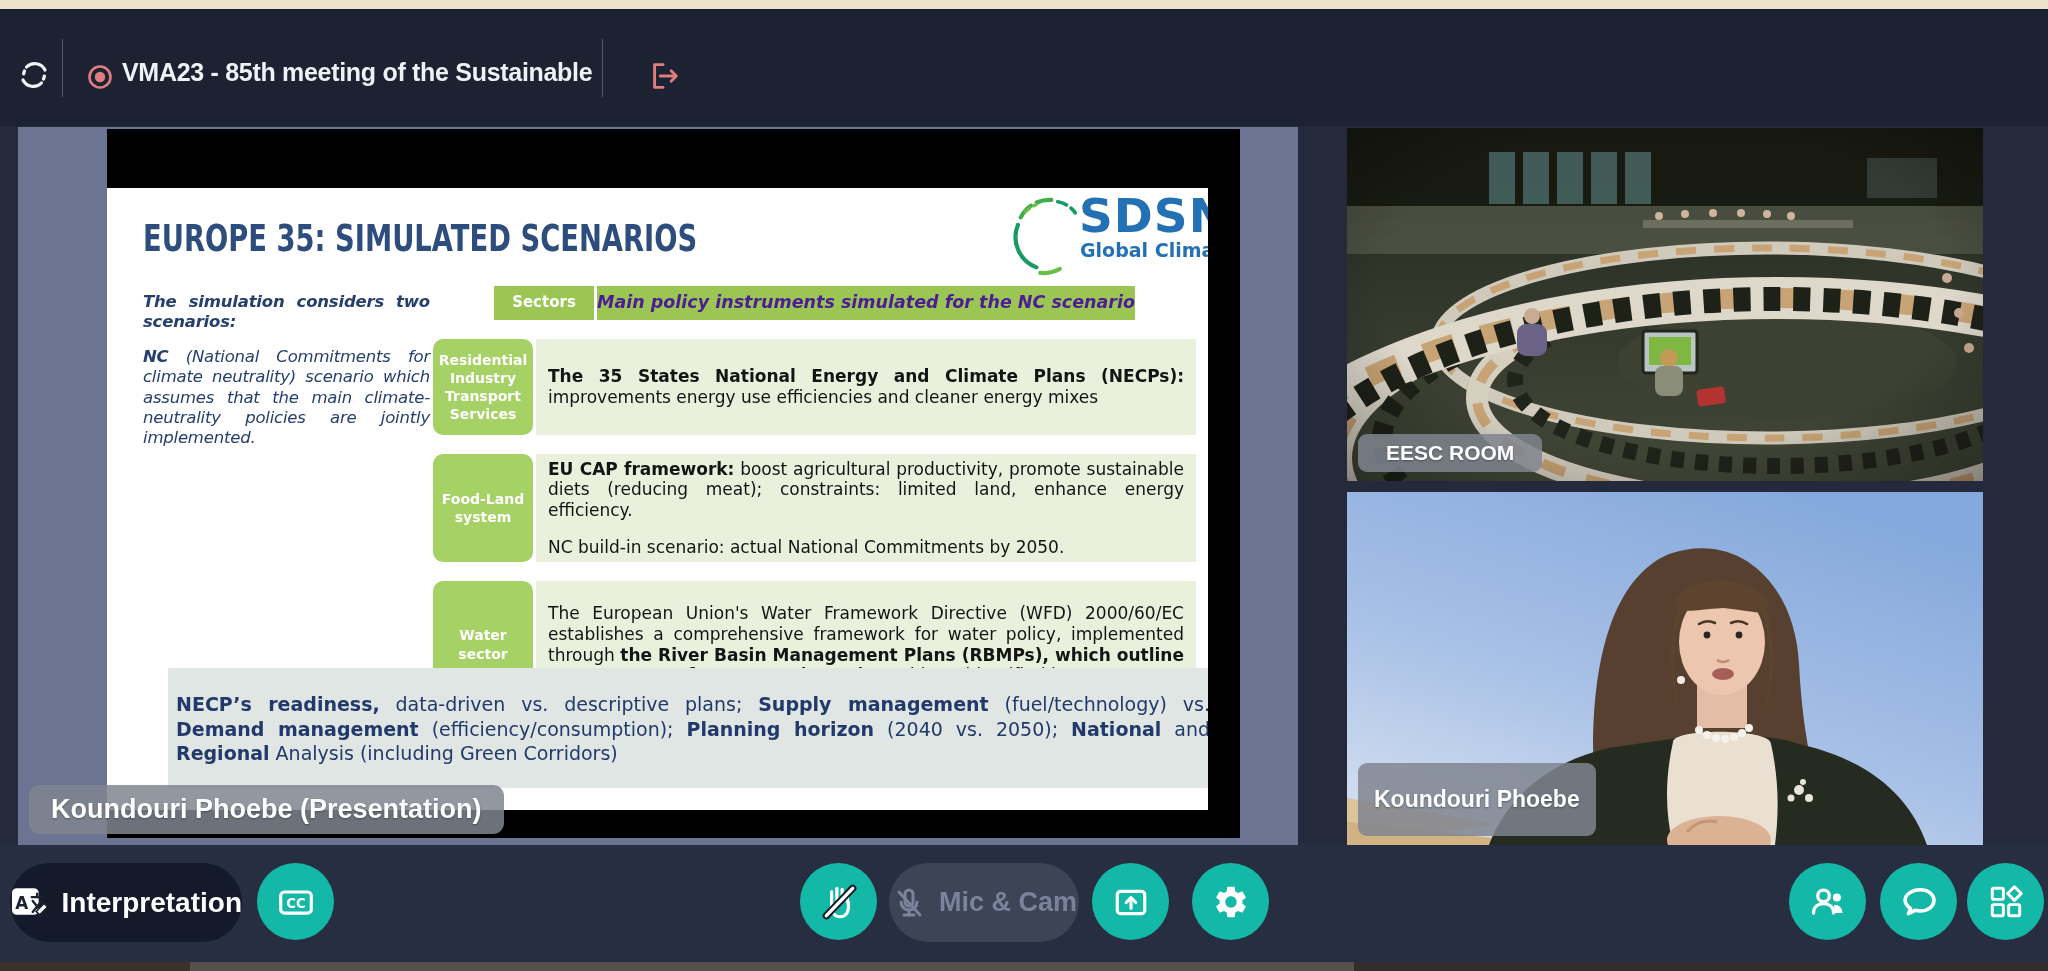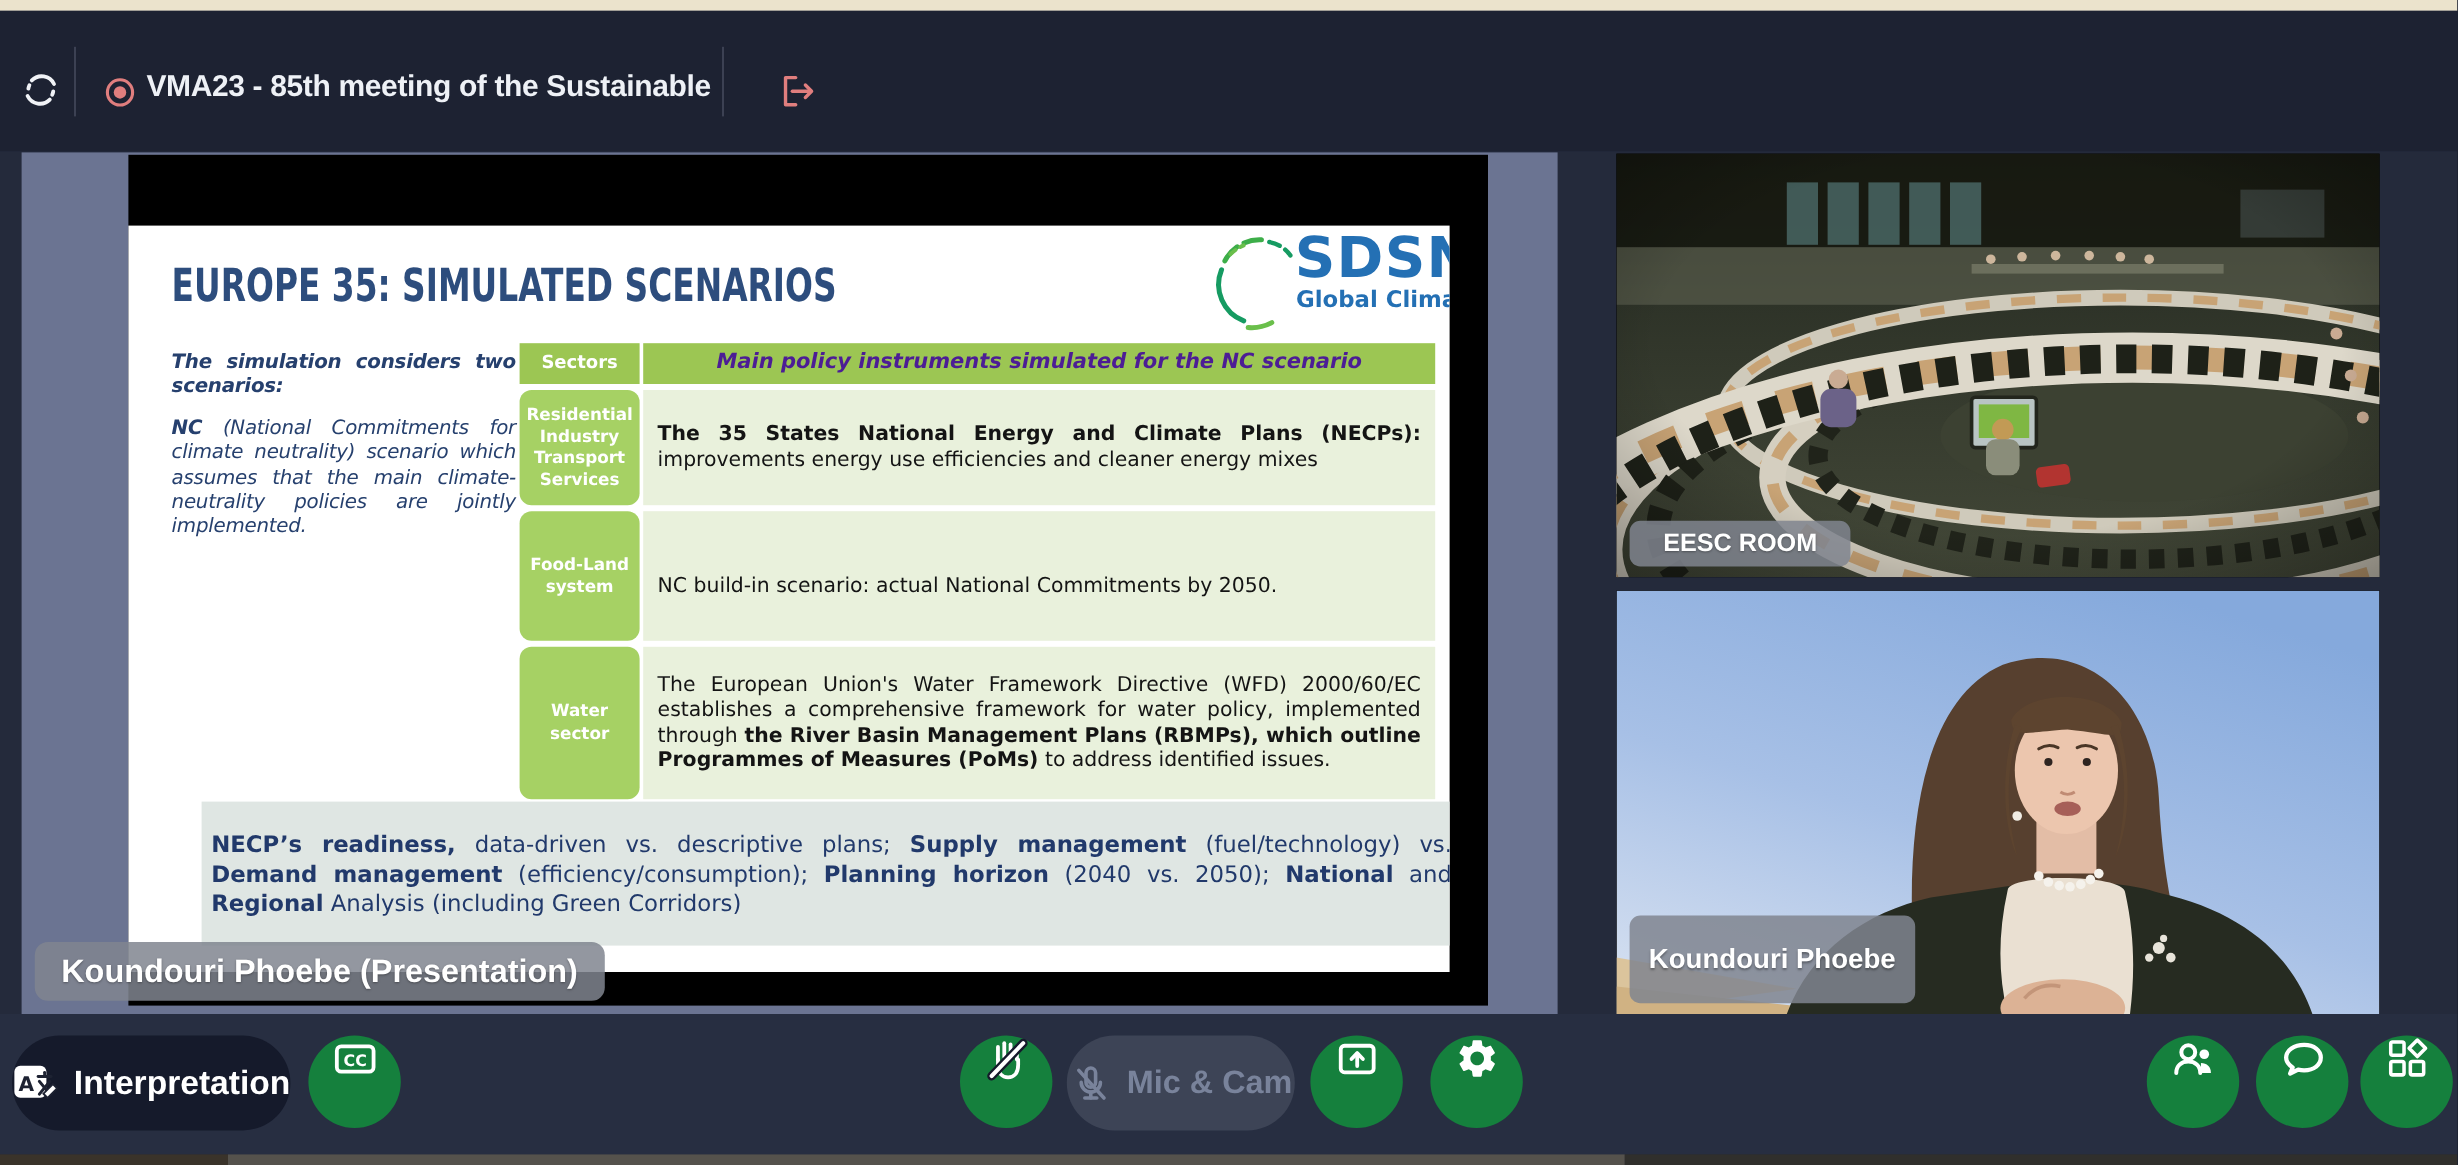--- a/index.html
+++ b/index.html
@@ -25,21 +25,21 @@
   .logo-text{color:#2470b4;font-weight:bold;line-height:1;}
   #logo-main{font-size:47px;letter-spacing:1px;}
   #logo-sub{font-size:19px;margin-top:2px;margin-left:1px;white-space:nowrap;}
 
   #slide-intro{left:36px;top:104px;width:287px;color:#26406e;font-size:16.5px;
                line-height:1.22;letter-spacing:-.2px;text-align:justify;}
   #slide-intro p{margin:0 0 15px 0;font-style:italic;}
   .seg-b{font-weight:bold;}
 
   #slide-table{left:326px;top:98px;width:763px;display:flex;flex-direction:column;
-               row-gap:5px;background:#fff;}
+               row-gap:19px;background:#fff;align-items:center;}
   .trow{display:flex;column-gap:3px;}
   .tcell-label{width:100px;flex:0 0 100px;display:flex;align-items:center;justify-content:center;
                text-align:center;color:#fff;font-weight:bold;font-size:14px;line-height:1.3;}
   .tcell-body{flex:1;display:flex;flex-direction:column;justify-content:center;
               padding:6px 12px;font-size:17px;line-height:1.22;color:#141414;text-align:justify;}
   .hdr .tcell-label{background:#9cc653;height:34px;font-size:15px;}
   .hdr .tcell-body{background:#9cc653;height:34px;align-items:center;justify-content:center;
                    color:#4c1d95;font-weight:bold;font-size:17.5px;padding:0;text-align:center;font-style:italic;}
   .r1{height:96px;} .r2{height:108px;} .r3{height:127px;}
   .r1 .tcell-label,.r2 .tcell-label,.r3 .tcell-label{background:#a6d164;border-radius:10px;}
@@ -57,22 +57,22 @@
   
   .vtile{width:636px;height:353px;overflow:hidden;background:#000;}
   #tile-room{left:1347px;top:128px;}
   #tile-cam{left:1347px;top:492px;}
   .vtile svg{display:block;}
   #room-label{left:11px;bottom:9px;font-size:21px;padding:7px 28px;}
   #cam-label{left:11px;bottom:9px;font-size:23px;padding:23px 16px;}
 
   
   #toolbar{left:0;top:845px;width:2048px;height:117px;background:#272e41;}
-  .btn-circle{width:77px;height:77px;border-radius:50%;background:#15803d;
-              display:flex;justify-content:center;}
+  .btn-circle{width:77px;height:77px;border-radius:50%;background:#14b8a6;
+              display:flex;align-items:center;justify-content:center;}
   .btn-pill{height:79px;border-radius:40px;background:#151a2b;display:flex;
             align-items:center;justify-content:center;column-gap:12px;}
   #btn-interpretation{left:10px;top:863px;width:232px;}
   #interpretation-text{color:#fff;font-size:28px;font-weight:bold;}
   #btn-cc{left:257px;top:863px;}
   #btn-hand{left:800px;top:863px;}
   #btn-miccam{left:889px;top:863px;width:190px;background:#3d4456;}
   #miccam-text{color:#79839b;font-size:27px;font-weight:bold;}
   #btn-present{left:1092px;top:863px;}
   #btn-settings{left:1192px;top:863px;}
@@ -152,20 +152,21 @@
         </div>
         <div class="trow r1">
           <div class="tcell-label">Residential<br>Industry<br>Transport<br>Services</div>
           <div class="tcell-body">
             <div><span class="seg-b">The 35 States National Energy and Climate Plans (NECPs):</span><span> improvements energy use efficiencies and cleaner energy mixes</span></div>
           </div>
         </div>
         <div class="trow r2">
           <div class="tcell-label">Food-Land<br>system</div>
           <div class="tcell-body">
+            <div><span class="seg-b">EU CAP framework:</span><span> boost agricultural productivity, promote sustainable diets (reducing meat); constraints: limited land, enhance energy efficiency.</span></div>
             <div class="para-gap"></div>
             <div><span>NC build-in scenario: actual National Commitments by 2050.</span></div>
           </div>
         </div>
         <div class="trow r3">
           <div class="tcell-label">Water sector</div>
           <div class="tcell-body">
             <div><span>The European Union's Water Framework Directive (WFD) 2000/60/EC establishes a comprehensive framework for water policy, implemented through </span><span class="seg-b">the River Basin Management Plans (RBMPs), which outline Programmes of Measures (PoMs)</span><span> to address identified issues.</span></div>
           </div>
         </div>

